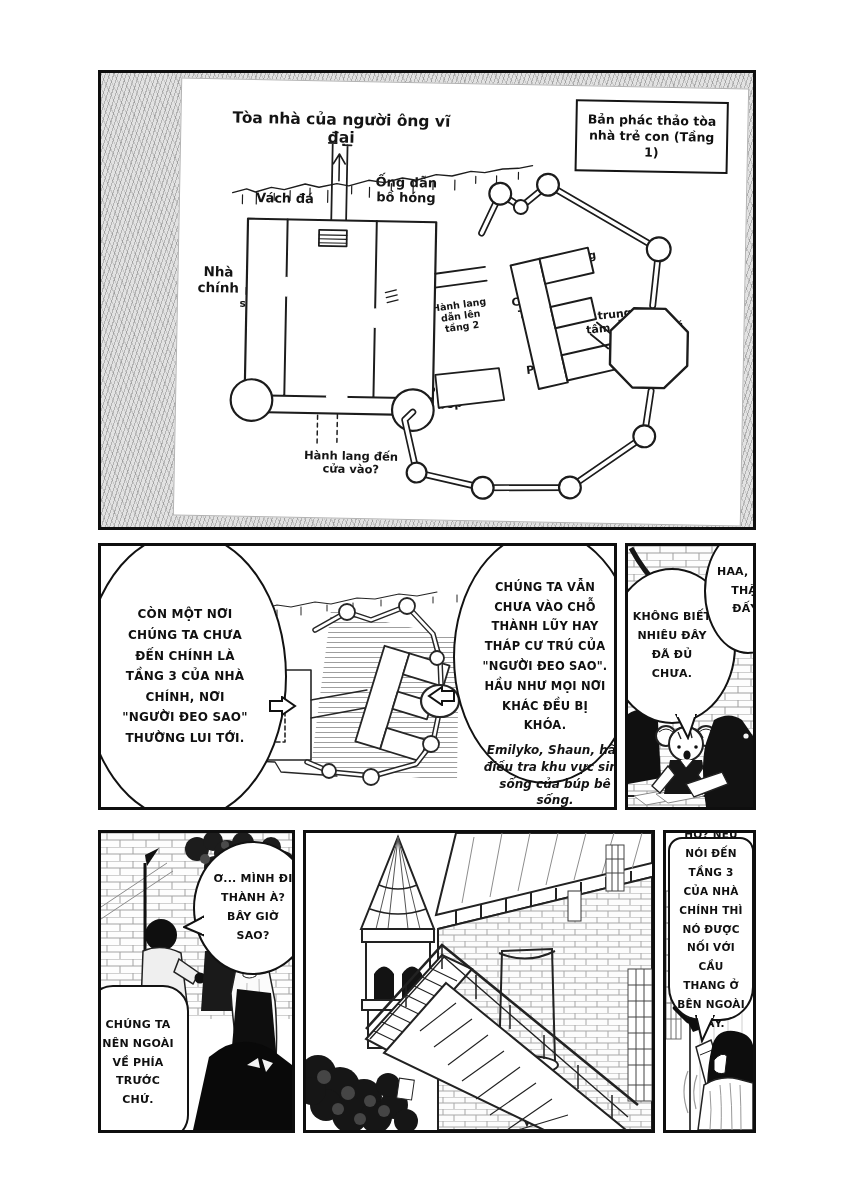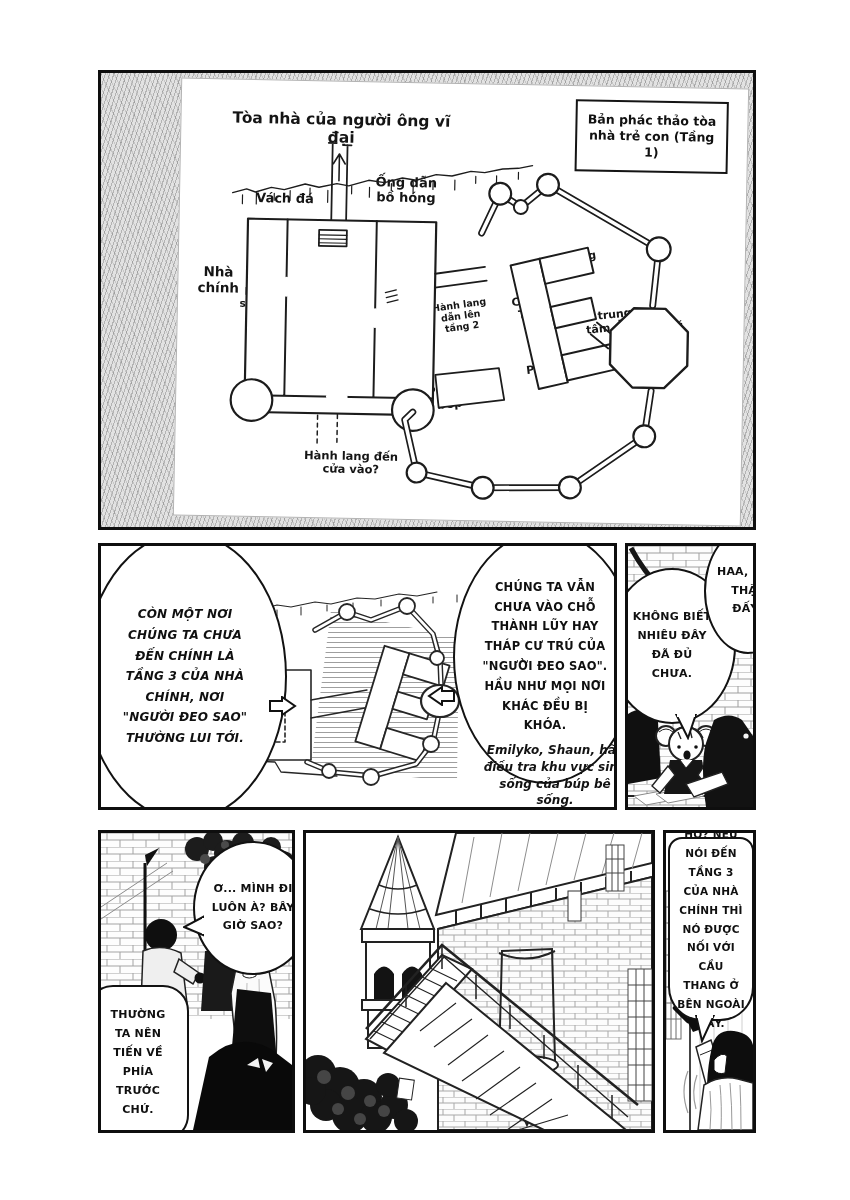--- a/index.html
+++ b/index.html
@@ -136,21 +136,21 @@
         <circle cx="128" cy="62" r="8" fill="#fff" stroke-width="1.8"></circle>
         <circle cx="188" cy="56" r="8" fill="#fff" stroke-width="1.8"></circle>
         <circle cx="218" cy="108" r="7" fill="#fff" stroke-width="1.8"></circle>
         <circle cx="212" cy="194" r="8" fill="#fff" stroke-width="1.8"></circle>
         <circle cx="152" cy="227" r="8" fill="#fff" stroke-width="1.8"></circle>
         <circle cx="110" cy="221" r="7" fill="#fff" stroke-width="1.8"></circle>
         <ellipse cx="221" cy="151" rx="19" ry="16" fill="#fff" stroke-width="2.2"></ellipse>
       </g>
     </svg>
 
-    <div class="bubble" style="left:-18px;top:-14px;width:200px;height:285px;border-radius:50%;font-style:italic;">
+    <div class="bubble" style="left:-18px;top:-14px;width:200px;height:285px;border-radius:50%;">
       <div class="txt" style="padding:0 34px;font-size:12px;">CÒN MỘT NƠI CHÚNG TA CHƯA ĐẾN CHÍNH LÀ TẦNG 3 CỦA NHÀ CHÍNH, NƠI "NGƯỜI ĐEO SAO" THƯỜNG LUI TỚI.</div>
     </div>
     <svg class="tail" style="left:168px;top:150px;" width="28" height="20" viewBox="0 0 28 20">
       <polygon points="1,5 13,5 13,1 26,10 13,19 13,15 1,15" fill="#fff" stroke="#111" stroke-width="2"></polygon>
     </svg>
 
     <div class="bubble" style="left:352px;top:-16px;width:180px;height:250px;border-radius:50%;">
       <div class="txt" style="padding:0 24px;font-size:11.5px;text-align:center;">CHÚNG TA VẪN CHƯA VÀO CHỖ THÀNH LŨY HAY THÁP CƯ TRÚ CỦA "NGƯỜI ĐEO SAO". HẦU NHƯ MỌI NƠI KHÁC ĐỀU BỊ KHÓA.</div>
     </div>
     <svg class="tail" style="left:326px;top:140px;" width="28" height="20" viewBox="0 0 28 20">
@@ -264,29 +264,29 @@
       <path d="M138,120 q20,-7 28,8 l8,40 q4,48 -2,84 l-30,4 q-10,-60 -12,-96 Z" fill="#fbfbfb" stroke="#222" stroke-width="1.5"></path>
       <path d="M146,150 q-2,48 2,92 M158,146 q2,48 0,94" stroke="#bdbdbd" fill="none"></path>
       <path d="M142,130 q9,-5 13,2 l0,11 q-7,4 -13,0 Z" fill="#fff" stroke="#222"></path>
       <path d="M136,156 L170,160 L178,252 L128,248 Z" fill="#0e0e0e"></path>
 
       <path d="M108,224 q30,-26 62,-8 l21,16 V297 H92 Z" fill="#090909"></path>
       <path d="M146,232 l11,-7 2,10 Z M161,226 l11,4 -7,9 Z" fill="#f4f4f4"></path>
     </svg>
 
     <div class="bubble" style="left:92px;top:8px;width:116px;height:130px;border-radius:50%;">
-      <div class="txt" style="padding:0 14px;font-size:11px;">Ơ... MÌNH ĐI LUÔN À? BÂY GIỜ SAO?</div>
+      <div class="txt" style="padding:0 14px;font-size:11px;">Ơ... MÌNH ĐI THÀNH À? BÂY GIỜ SAO?</div>
     </div>
     <svg class="tail" style="left:82px;top:82px;" width="22" height="22" viewBox="0 0 22 22">
       <polygon points="20,2 20,20 1,12" fill="#fff" stroke="#111" stroke-width="2"></polygon>
       <rect x="19" y="3" width="5" height="16" fill="#fff"></rect>
     </svg>
 
     <div class="bubble" style="left:-14px;top:152px;width:98px;height:152px;border-radius:26px;">
-      <div class="txt" style="padding:0 12px;font-size:11px;">THƯỜNG TA NÊN TIẾN VỀ PHÍA TRƯỚC CHỨ.</div>
+      <div class="txt" style="padding:0 12px;font-size:11px;">CHÚNG TA NÊN NGOÀI VỀ PHÍA TRƯỚC CHỨ.</div>
     </div>
   </div>
 
   <div class="panel" style="left:303px;top:830px;width:346px;height:297px;">
     <svg class="art" style="left:0;top:0;" width="346" height="297" viewBox="0 0 346 297">
       <defs>
         <pattern id="brickD" width="22" height="12" patternUnits="userSpaceOnUse">
           <rect width="22" height="12" fill="#fcfcfc"></rect>
           <path d="M0,0H22 M0,6H22 M5,0V6 M16,6V12" stroke="#a8a8a8" stroke-width="1" fill="none"></path>
         </pattern>

